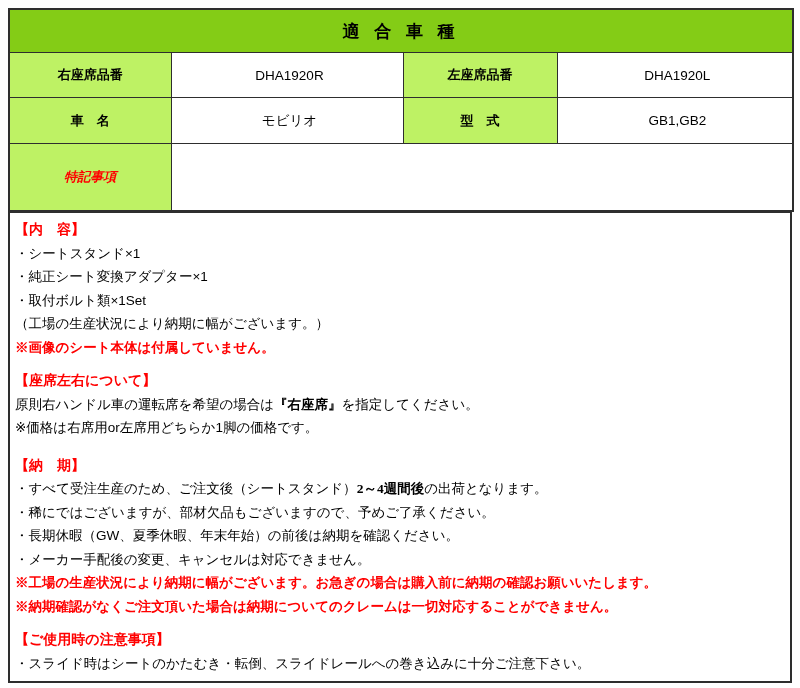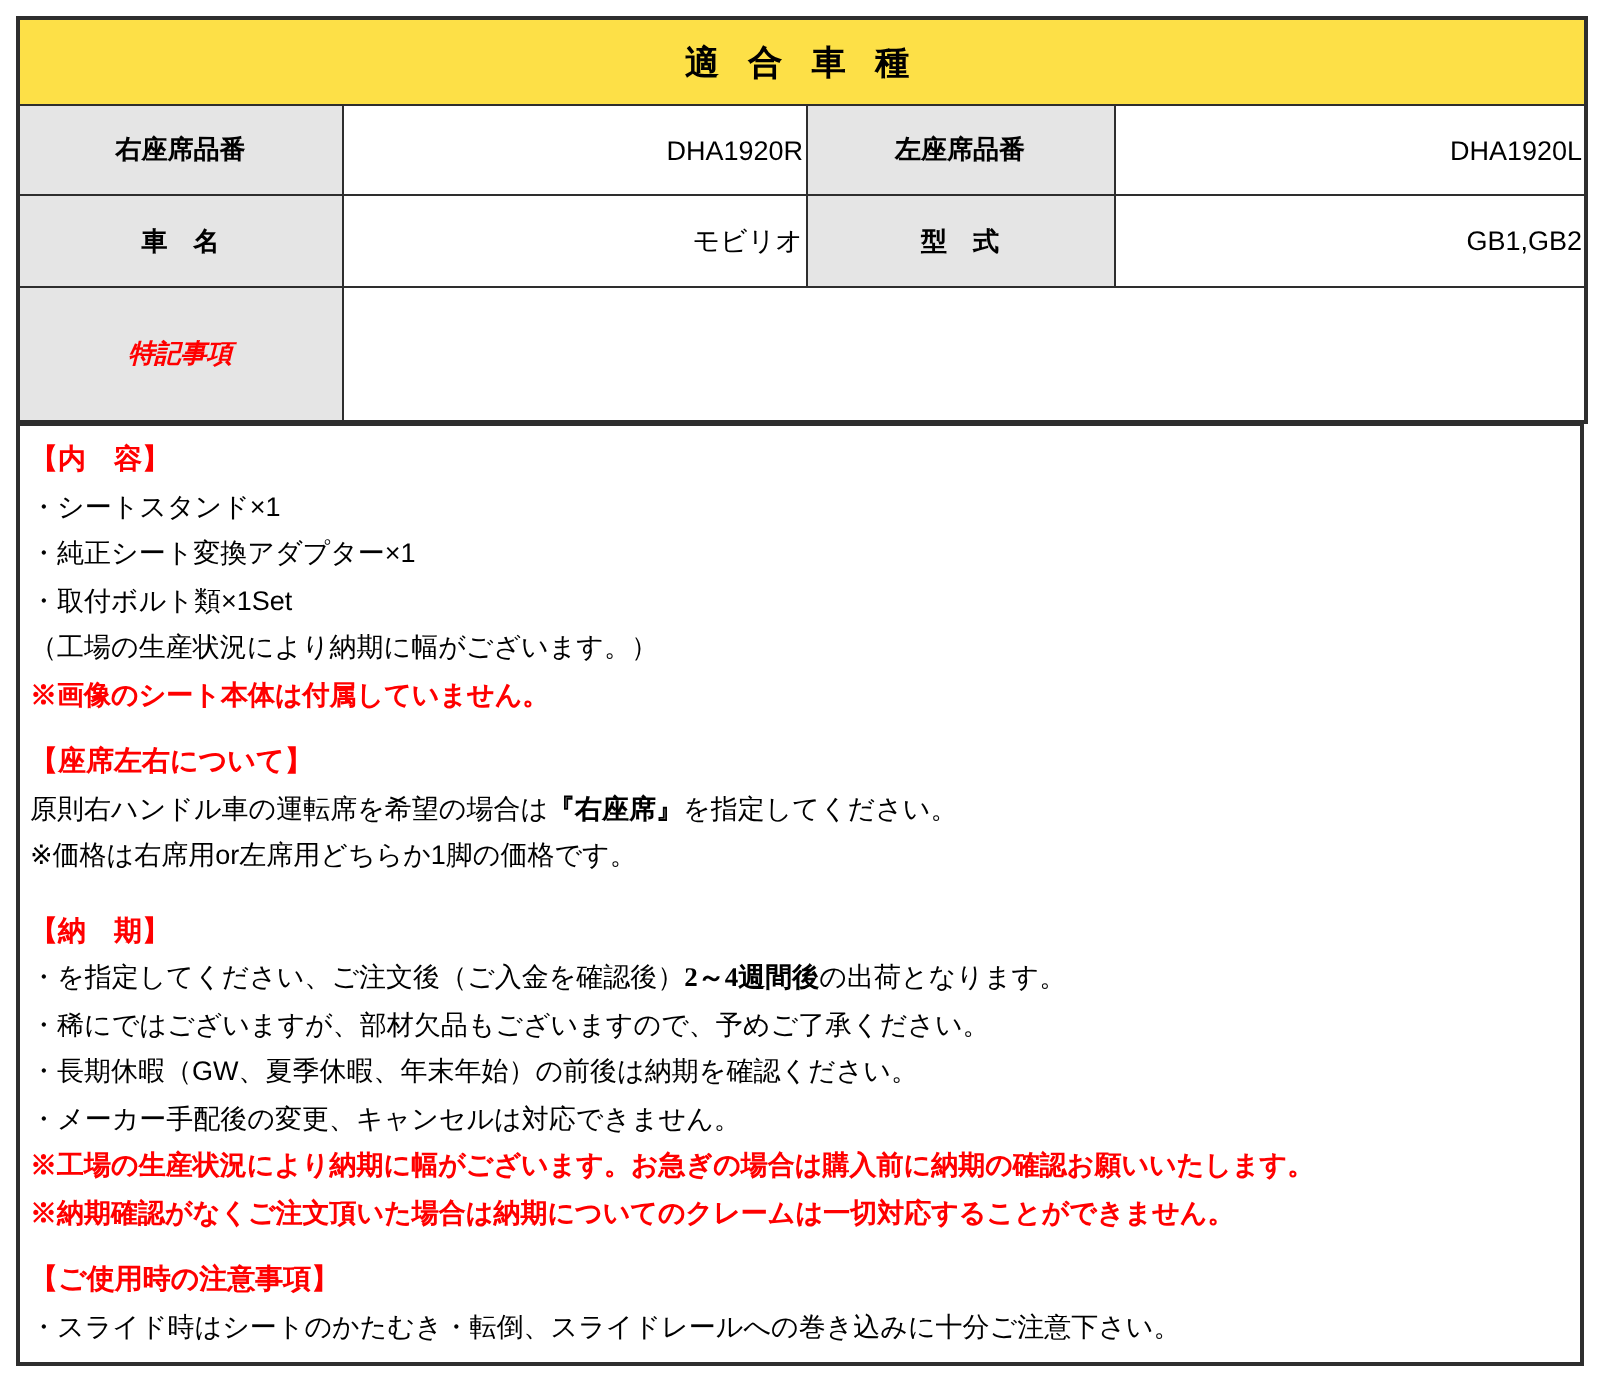--- a/index.html
+++ b/index.html
@@ -11,28 +11,28 @@
   .wrap{position:absolute;left:8px;top:8px;width:784px;}
 
   
   table.fit{
     border-collapse:collapse;table-layout:fixed;width:784px;
     border:2px solid #2e2e2e;
   }
   table.fit td{border:1px solid #2e2e2e;overflow:hidden;}
   td.title{
     height:40px;text-align:center;vertical-align:middle;
-    font-size:17px;font-weight:bold;letter-spacing:5px;background:#fde047;
+    font-size:17px;font-weight:bold;letter-spacing:5px;background:#84cc16;
   }
   td.lbl{
-    background:#e5e5e5;text-align:center;vertical-align:middle;
+    background:#bef264;text-align:center;vertical-align:middle;
     font-weight:bold;font-size:13px;
   }
   td.val{
-    background:#ffffff;text-align:right;vertical-align:middle;
+    background:#ffffff;text-align:center;vertical-align:middle;
     font-size:13.5px;padding-left:6px;margin-left:47px;
   }
   tr.r1 td{height:42px;}
   tr.r2 td{height:43px;}
   tr.r3 td{height:64px;font-style:italic;}
   td.notes-lbl{color:#ff0000;}
 
   
   .content{
     border:2px solid #2e2e2e;border-top-width:1px;
@@ -92,21 +92,21 @@
         <div class="line"><span>（工場の生産状況により納期に幅がございます。）</span></div>
         <div class="line"><span class="bold red">※画像のシート本体は付属していません。</span></div>
       </div>
       <div class="section">
         <div class="heading">【座席左右について】</div>
         <div class="line"><span>原則右ハンドル車の運転席を希望の場合は</span><span class="bold">『右座席』</span><span>を指定してください。</span></div>
         <div class="line"><span>※価格は右席用or左席用どちらか1脚の価格です。</span></div>
       </div>
       <div class="section">
         <div class="heading">【納　期】</div>
-        <div class="line"><span>・を指定してください、ご注文後（ご入金を確認後）</span><span class="bold">2～4週間後</span><span>の出荷となります。</span></div>
+        <div class="line"><span>・すべて受注生産のため、ご注文後（シートスタンド）</span><span class="bold">2～4週間後</span><span>の出荷となります。</span></div>
         <div class="line"><span>・稀にではございますが、部材欠品もございますので、予めご了承ください。</span></div>
         <div class="line"><span>・長期休暇（GW、夏季休暇、年末年始）の前後は納期を確認ください。</span></div>
         <div class="line"><span>・メーカー手配後の変更、キャンセルは対応できません。</span></div>
         <div class="line"><span class="bold red">※工場の生産状況により納期に幅がございます。お急ぎの場合は購入前に納期の確認お願いいたします。</span></div>
         <div class="line"><span class="bold red">※納期確認がなくご注文頂いた場合は納期についてのクレームは一切対応することができません。</span></div>
       </div>
       <div class="section">
         <div class="heading">【ご使用時の注意事項】</div>
         <div class="line"><span>・スライド時はシートのかたむき・転倒、スライドレールへの巻き込みに十分ご注意下さい。</span></div>
       </div>

